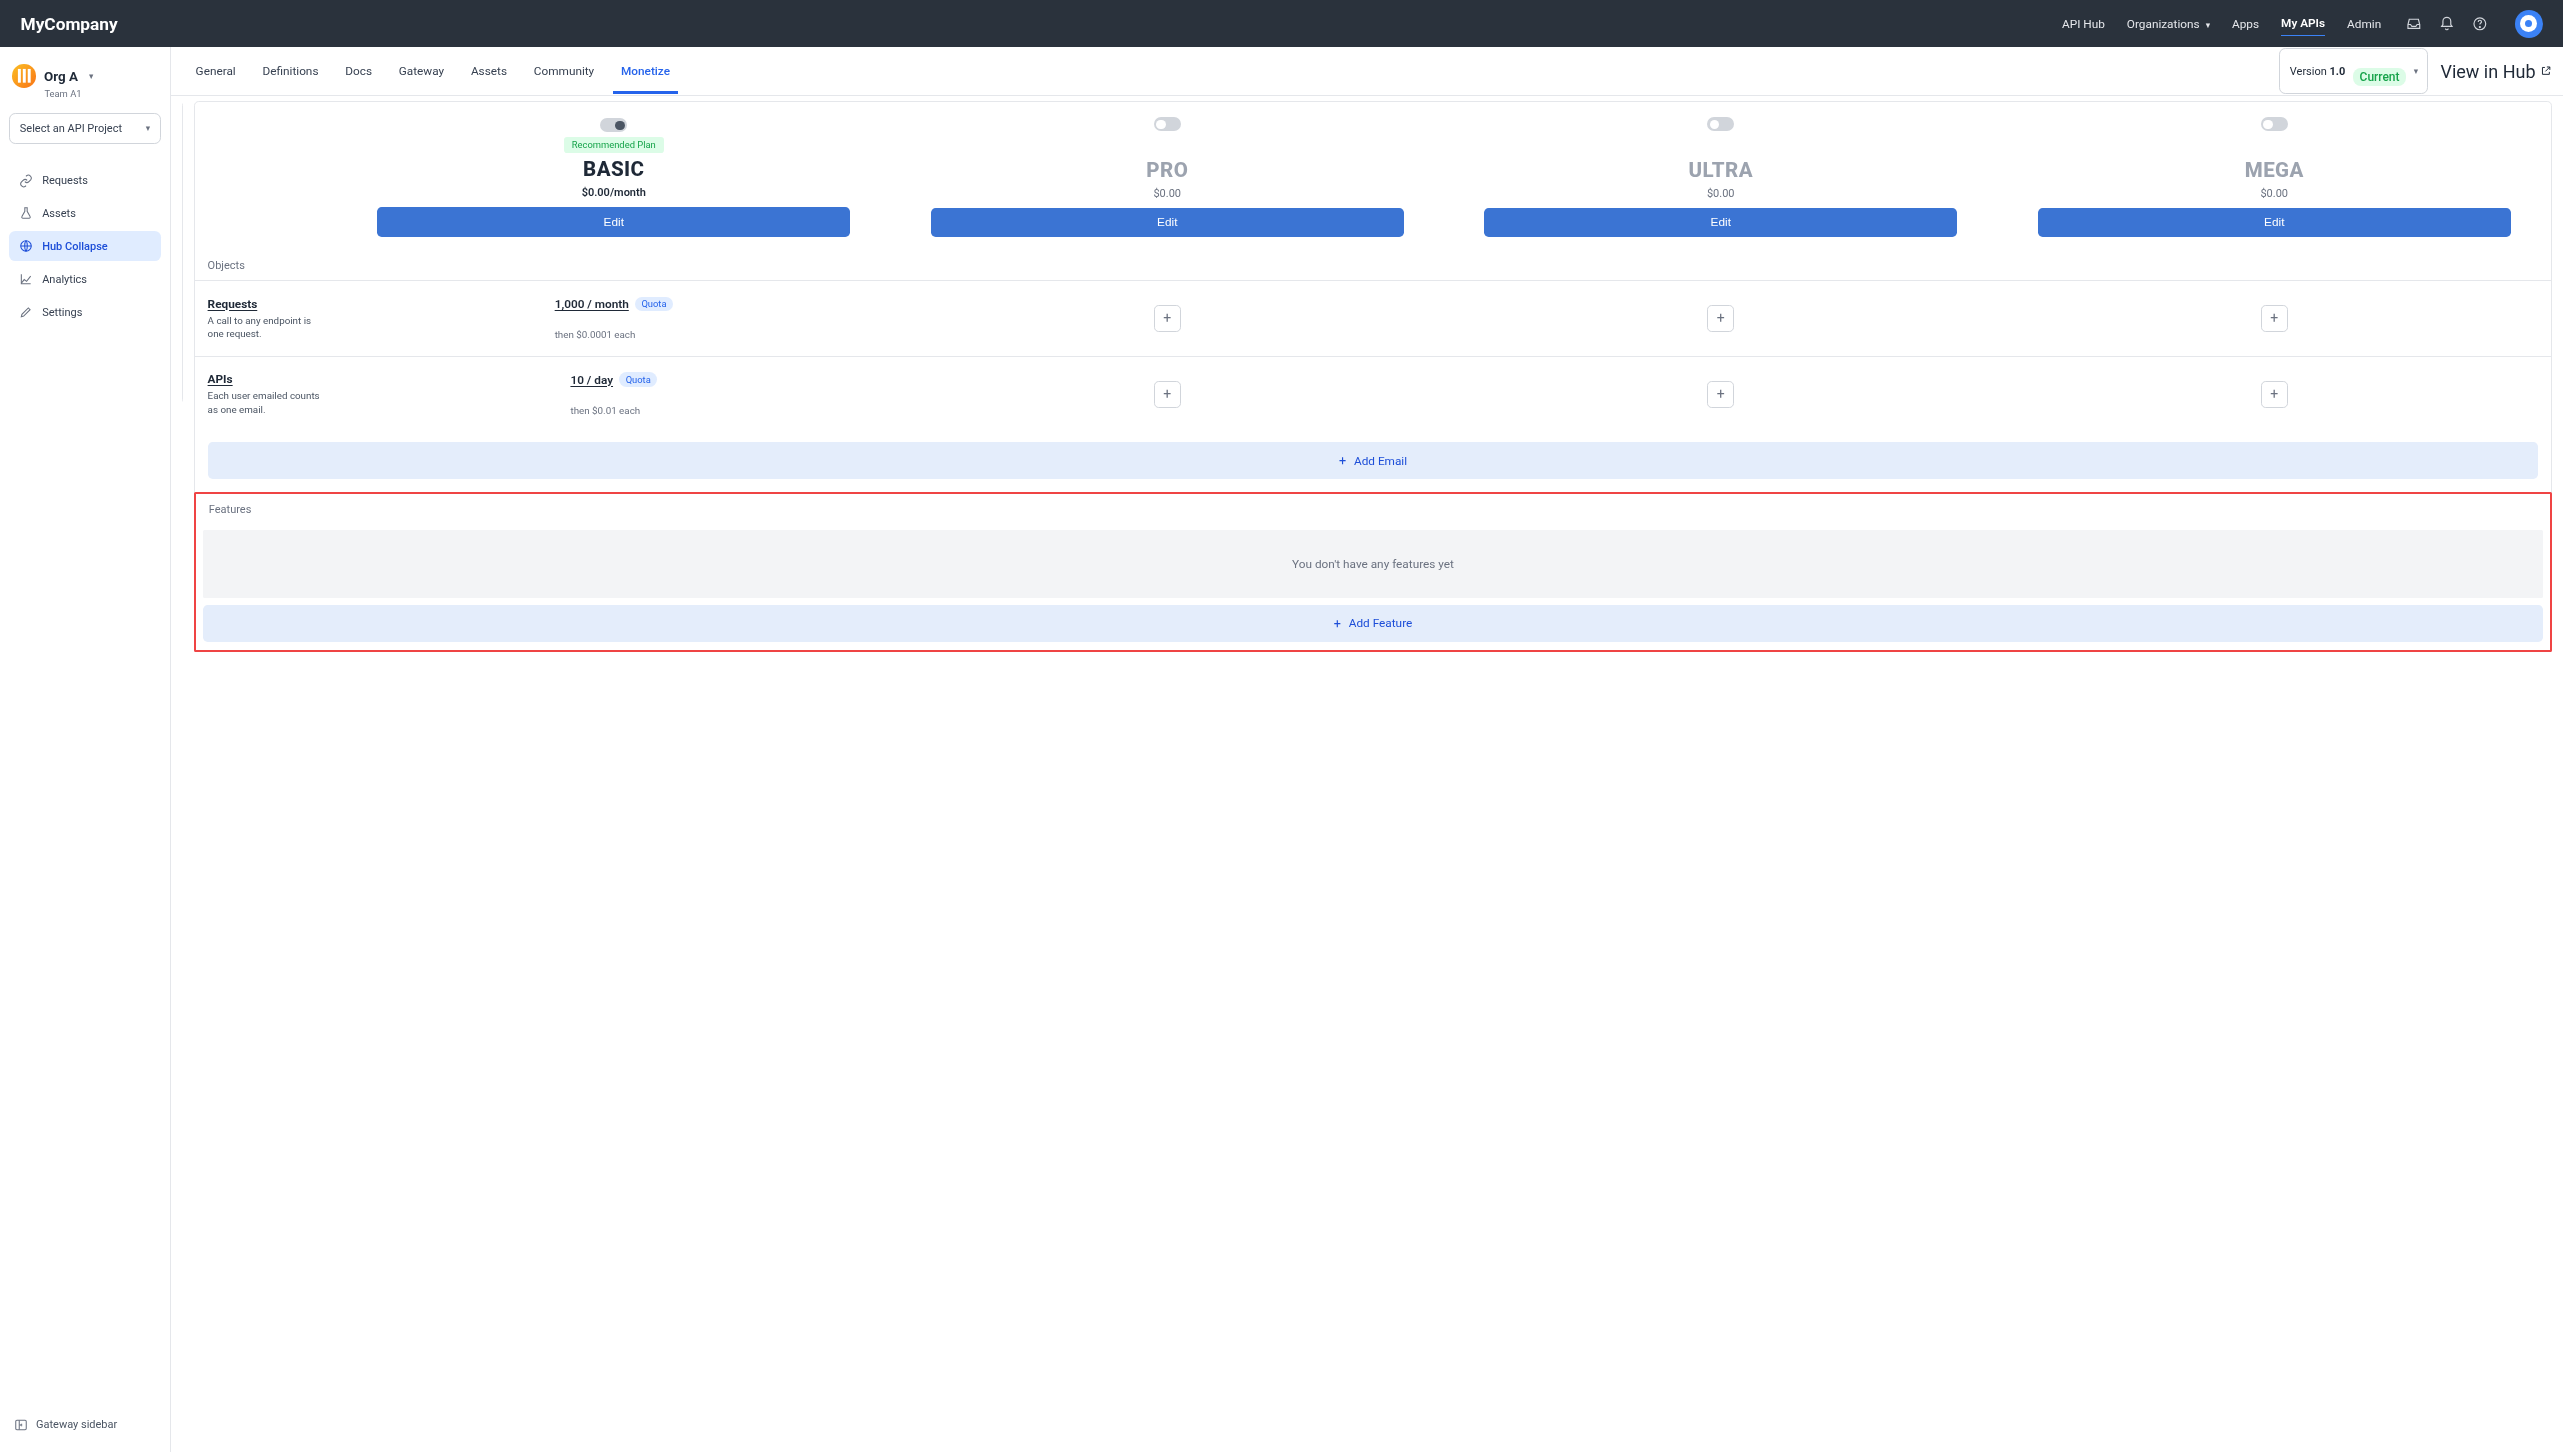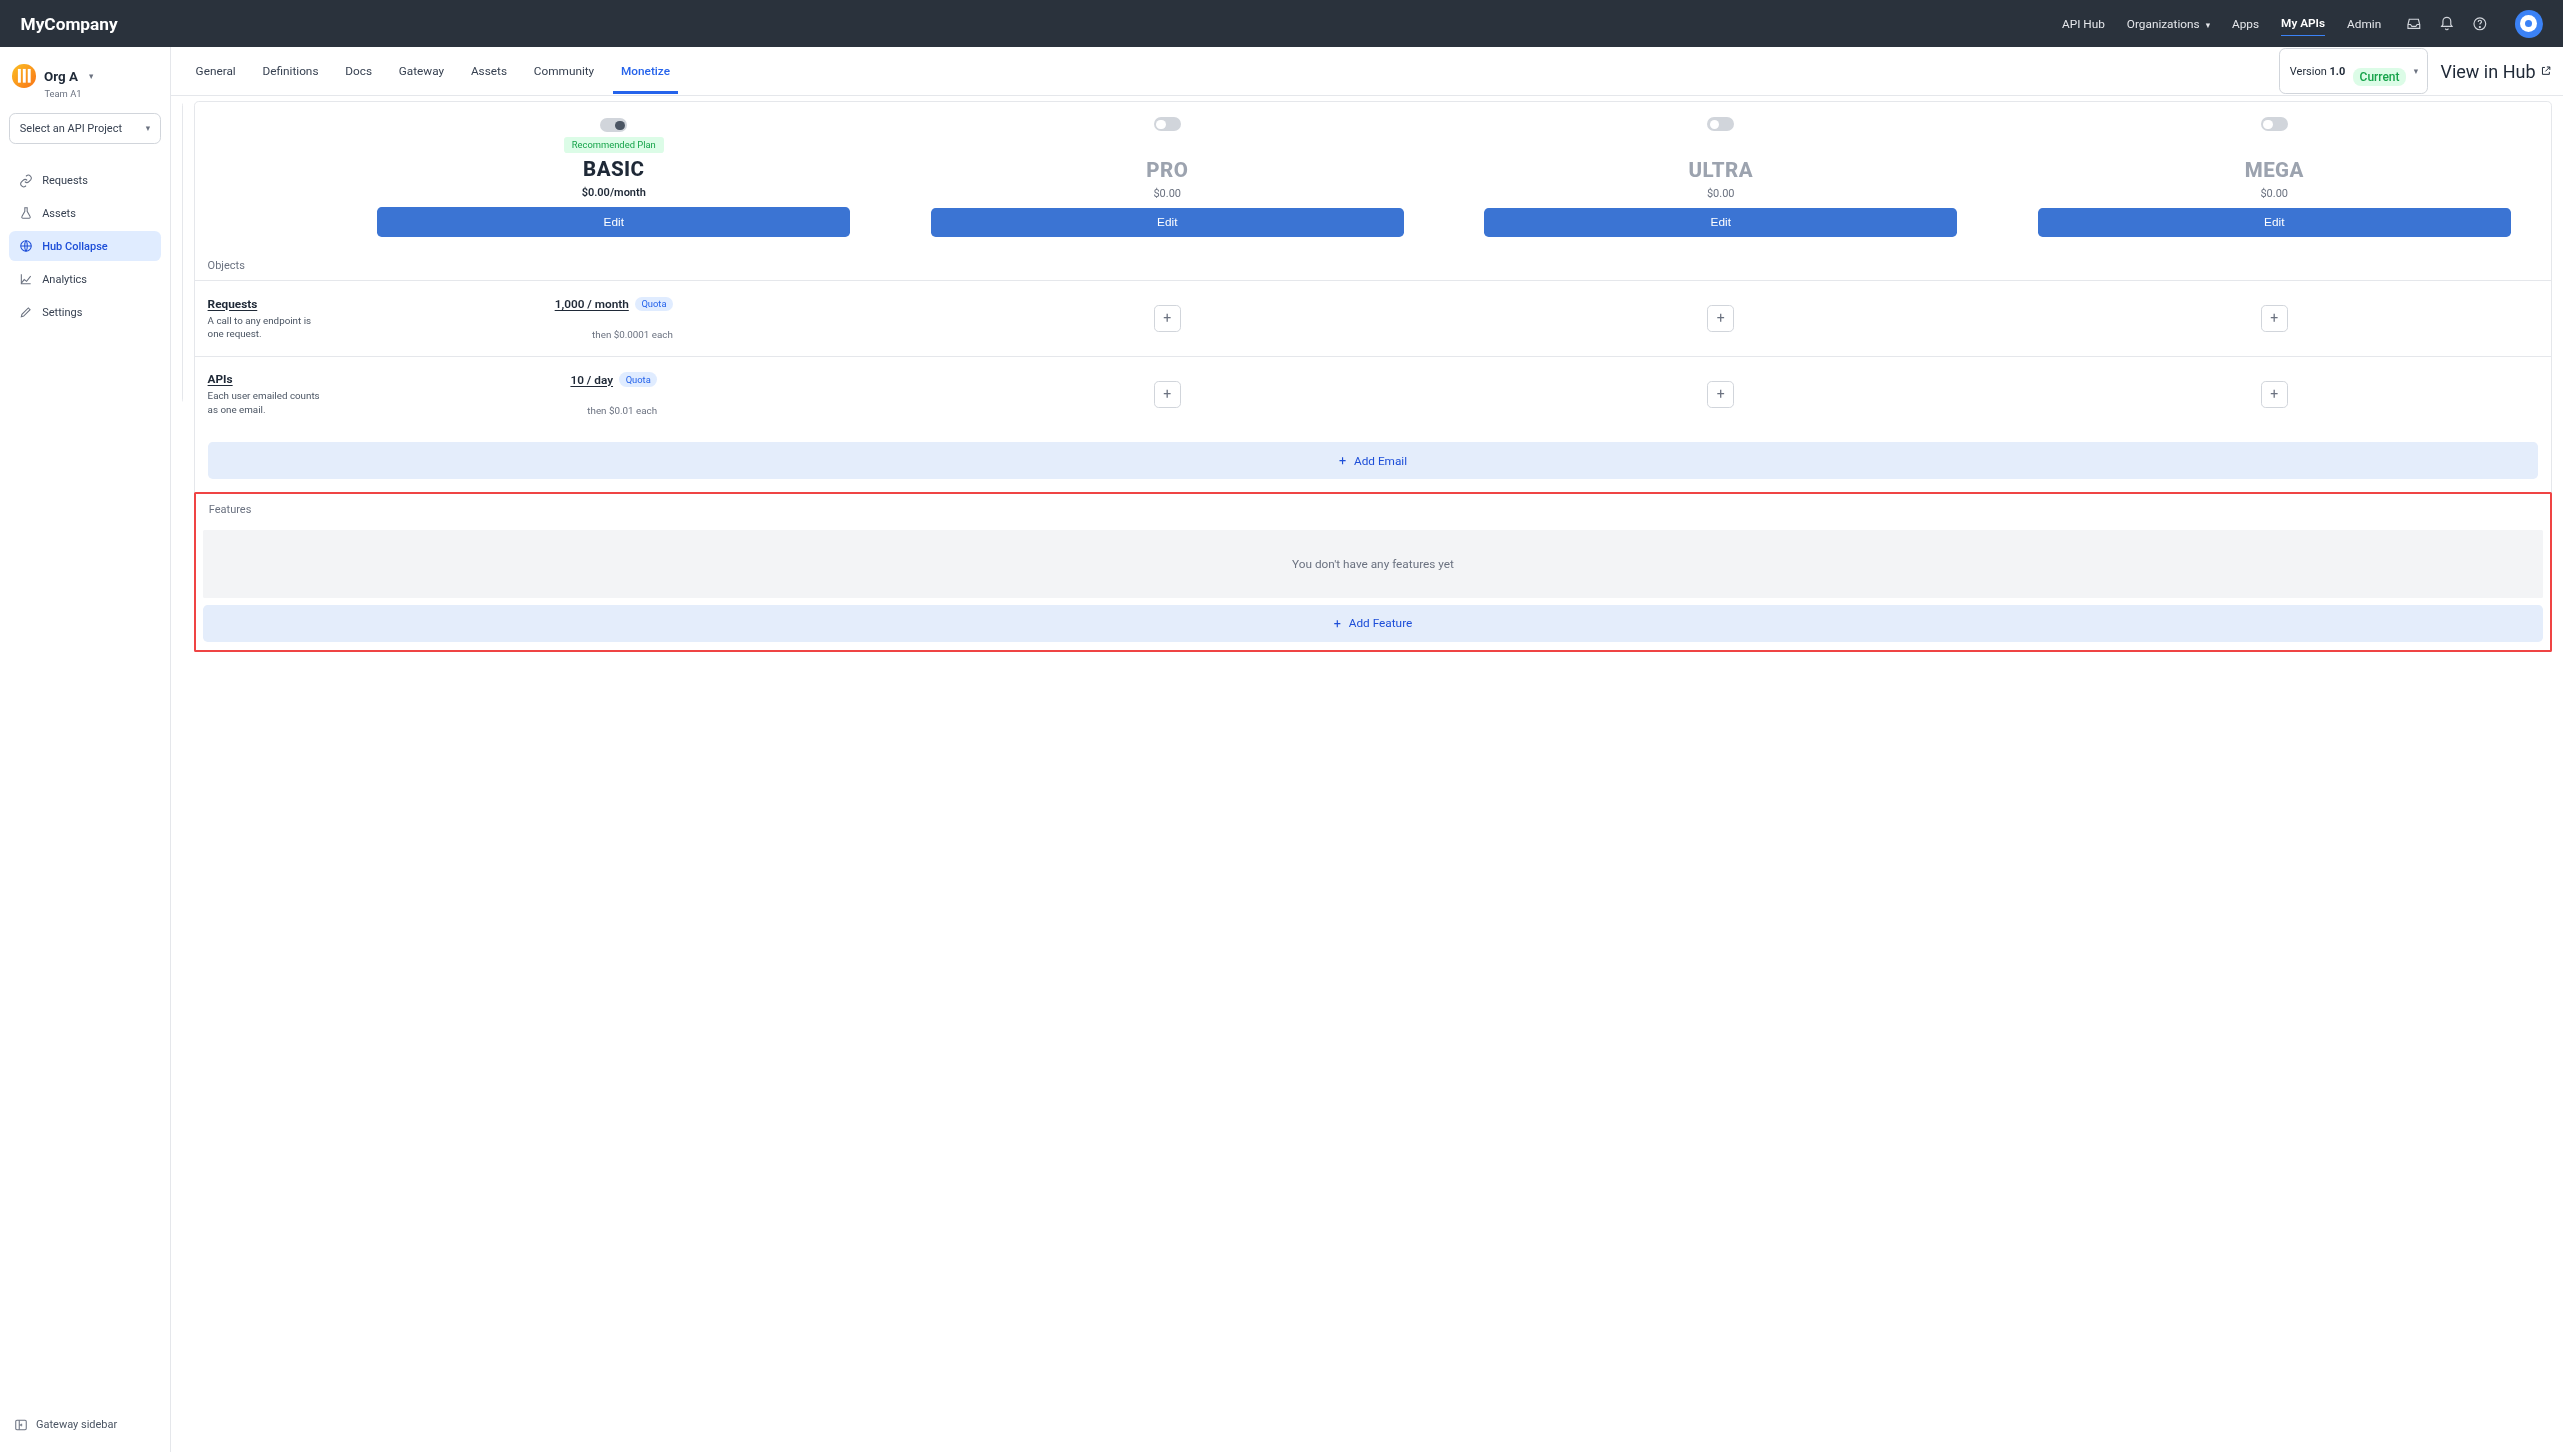--- a/index.html
+++ b/index.html
@@ -63,21 +63,21 @@
   .plan-price { font-size:11px; font-weight:600; }
   .plan-price.muted { color:#6b7280; font-weight:400; }
   .edit-btn { background:#3b74d3; color:#fff; border:none; border-radius:4.7px; padding:7.9px 0; width:88%; font-size:11.8px; cursor:pointer; margin-top:3.1px; }
 
   .section-label { font-size:11px; color:#6b7280; padding:11px 12.6px 7.9px 12.6px; }
   .obj-row { display:grid; grid-template-columns: 1.05fr 1fr 1fr 1fr; border-top:0.8px solid #e5e7eb; align-items:center; }
   .obj-desc { padding:12.6px; }
   .obj-title { font-weight:700; text-decoration:underline; text-underline-offset:1.6px; font-size:11.8px; }
   .obj-sub { font-size:9.8px; color:#4b5563; margin-top:3.1px; max-width:134px; line-height:1.35; }
   .obj-cell { display:flex; justify-content:center; align-items:center; padding:12.6px 7.9px; }
-  .quota-block { display:flex; flex-direction:column; align-items:flex-end; gap:18px; }
+  .quota-block { display:flex; flex-direction:column; align-items:flex-start; gap:18px; }
   .quota-line { display:flex; align-items:center; gap:6.3px; }
   .quota-main { font-weight:600; font-size:11.8px; text-decoration:underline; text-underline-offset:1.6px; }
   .quota-badge { background:#e0ecff; color:#2563eb; font-size:9.4px; padding:1.6px 6.3px; border-radius:7.9px; }
   .quota-sub { font-size:9.8px; color:#6b7280; }
   .plus-box { width:27px; height:27px; border:0.8px solid #d1d5db; border-radius:4.7px; display:flex; align-items:center; justify-content:center; cursor:pointer; color:#6b7280; font-size:14px; }
 
   .add-bar { margin:11px 12.6px 12.6px 12.6px; background:#e4edfb; color:#1d4ed8; border-radius:4.7px; padding:11px; display:flex; align-items:center; justify-content:center; gap:7.9px; cursor:pointer; font-size:11.8px; }
 
   .features-card { border:2.4px solid #ef4444; border-top-width:2.4px; border-radius:1.6px; margin-top:0; background:#fff; }
   .features-empty { background:#f3f4f6; color:#6b7280; margin:6.3px 7px; padding:27px 0; text-align:center; border-radius:1.6px; font-size:11.8px; }

